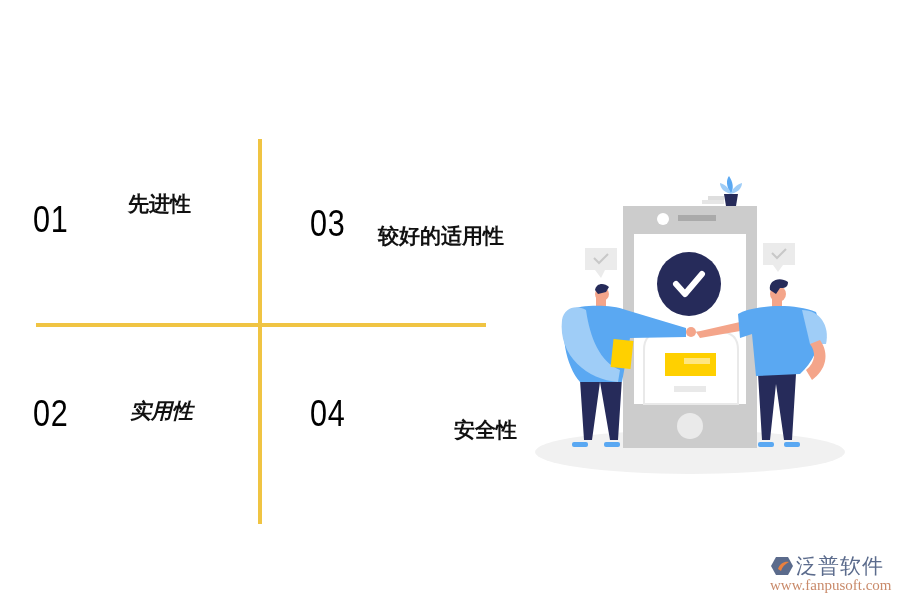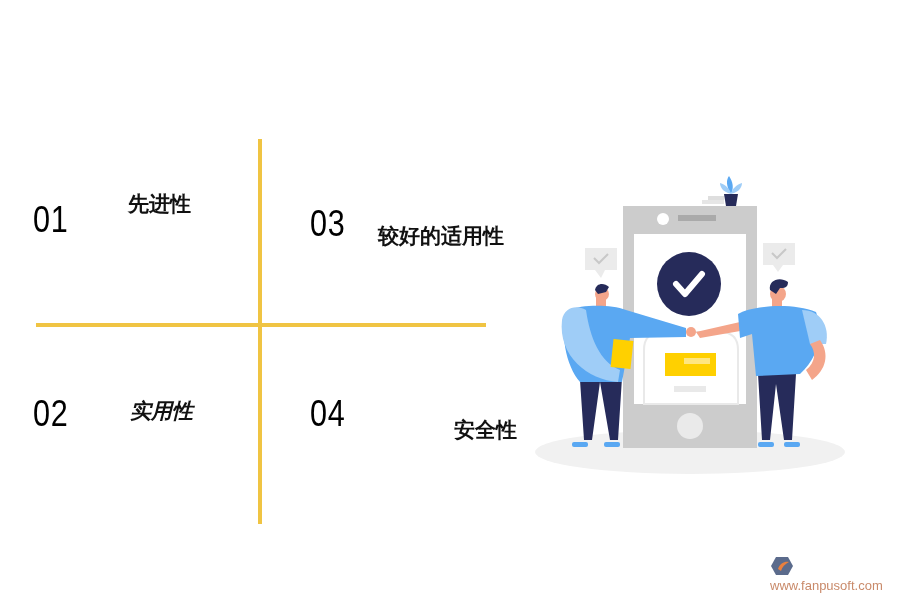--- a/index.html
+++ b/index.html
@@ -13,21 +13,21 @@
     .hline { position: absolute; left: 36px; top: 323px; width: 450px; height: 4px; background: #f0c443; }
     .num {
       position: absolute; font-family: "Liberation Sans Narrow", "Liberation Sans", sans-serif;
       font-size: 36px; line-height: 36px; color: #000; transform: scaleX(0.85); transform-origin: left top;
       letter-spacing: 1px;
     }
     .label { position: absolute; font-size: 21px; line-height: 24px; font-weight: bold; color: #111; }
     .illus { position: absolute; left: 530px; top: 170px; width: 320px; height: 310px; }
     .logo { position: absolute; left: 768px; top: 553px; width: 126px; height: 42px; }
     .logo-name { position: absolute; left: 28px; top: 0px; font-size: 21px; line-height: 26px; color: #5b6b8c; letter-spacing: 1px; }
-    .logo-url { position: absolute; left: 2px; top: 26px; font-family: Liberation Sans, sans-serif; font-size: 13px; line-height: 13px; color: #c98a6a; white-space: nowrap; }
+    .logo-url { position: absolute; left: 2px; top: 26px; font-family: Liberation Serif, serif; font-size: 15px; line-height: 13px; color: #c98a6a; white-space: nowrap; }
     .logo-mark { position: absolute; left: 2px; top: 2px; width: 24px; height: 22px; }
   </style>
 </head>
 <body>
 
 <div class="vline"></div>
 <div class="hline"></div>
 
 <div>
   <div class="num" style="left:33px; top:202px;">01</div>
@@ -118,14 +118,15 @@
     <path d="M272 140 C290 140 300 156 296 174 L280 174 Z" fill="#9fcdf7"></path>
     <path d="M290 170 C300 184 296 200 282 210 L276 200 C286 192 286 182 280 174 Z" fill="#f4a58a"></path>
   </g>
 </svg>
 
 <div class="logo">
   <svg class="logo-mark" viewBox="0 0 24 22">
     <path d="M6 2 L18 2 L23 11 L18 20 L6 20 L1 11 Z" fill="#5b6b8c"></path>
     <path d="M8 14 C10 8 15 6 19 7 C15 9 12 12 11 16 Z" fill="#e8803f"></path>
   </svg>
+  <div class="logo-name">泛普软件</div>
   <div class="logo-url">www.fanpusoft.com</div>
 </div>
 
 </body></html>

